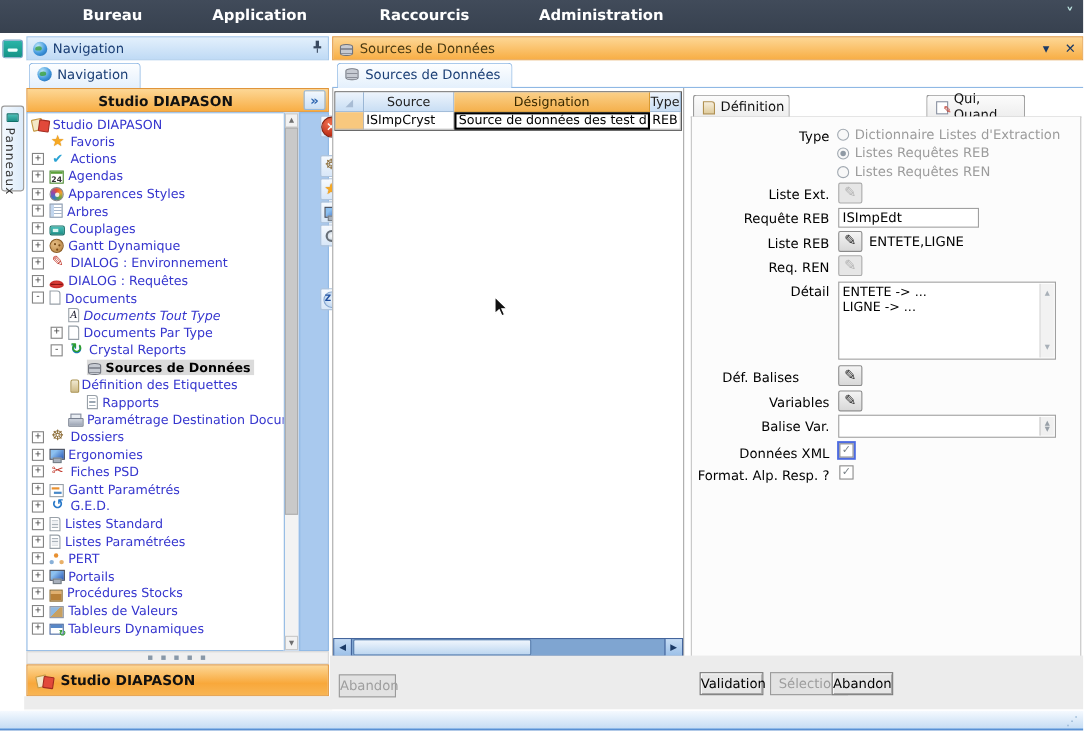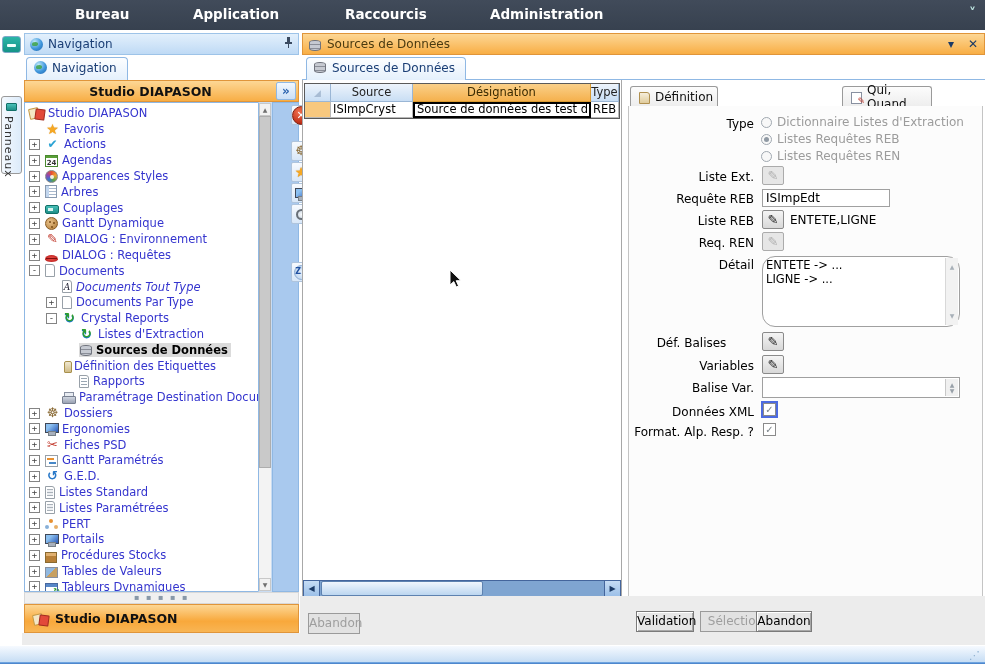--- a/index.html
+++ b/index.html
@@ -271,25 +271,20 @@
         <span class="ic ic-page"></span>
         <span class="tlabel">Documents Par Type</span>
       </div>
       <div class="trow" style="padding-left: 21px;">
         <span class="expbox">-</span>
         <span class="ic ic-swirl"></span>
         <span class="tlabel">Crystal Reports</span>
       </div>
       <div class="trow" style="padding-left: 38px;">
         <span class="tsp"></span>
-        <span class="ic ic-swirl"></span>
-        <span class="tlabel">Listes d'Extraction</span>
-      </div>
-      <div class="trow" style="padding-left: 38px;">
-        <span class="tsp"></span>
         <span class="selwrap">
           <span class="ic ic-db"></span>
           <span class="tlabel">Sources de Données</span>
         </span>
       </div>
       <div class="trow" style="padding-left: 21px;">
         <span class="tsp"></span>
         <span class="ic ic-tag"></span>
         <span class="tlabel">Définition des Etiquettes</span>
       </div>
@@ -483,21 +478,21 @@
         <span class="ic ic-pen"></span>
       </div>
     <div class="fval" style="left:161px;top:107px;">ENTETE,LIGNE</div>
 
     <div class="flabel" style="top:130px;">Req. REN</div>
     <div class="penbtn dis" style="left:133px;top:126px;">
         <span class="ic ic-pen dis"></span>
       </div>
 
     <div class="flabel" style="top:152px;">Détail</div>
-    <div class="tarea" style="left:133px;top:150px;width:198px;height:71px;border-radius:13px;"><span>ENTETE -&gt; ...
+    <div class="tarea" style="left:133px;top:150px;width:198px;height:71px;"><span>ENTETE -&gt; ...
 LIGNE -&gt; ...</span>
       <span class="tscroll"><span class="a" style="top:2px;">▲</span><span class="a" style="bottom:2px;">▼</span></span>
     </div>
 
     <div class="flabel" style="top:230px;text-align:center;">Déf. Balises</div>
     <div class="penbtn" style="left:133px;top:226px;">
         <span class="ic ic-pen"></span>
       </div>
 
     <div class="flabel" style="top:253px;">Variables</div>

